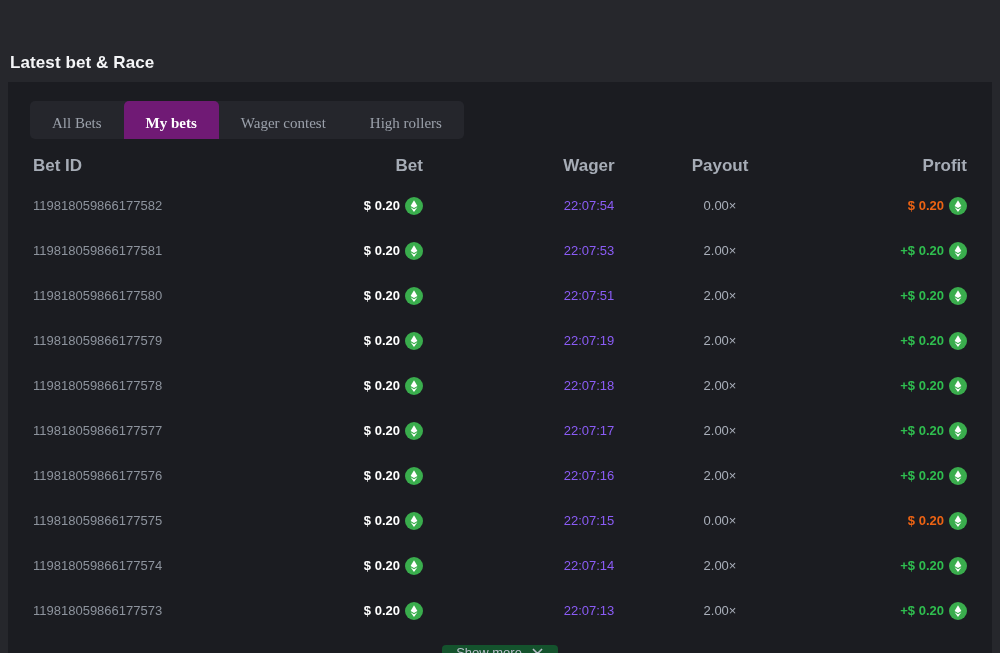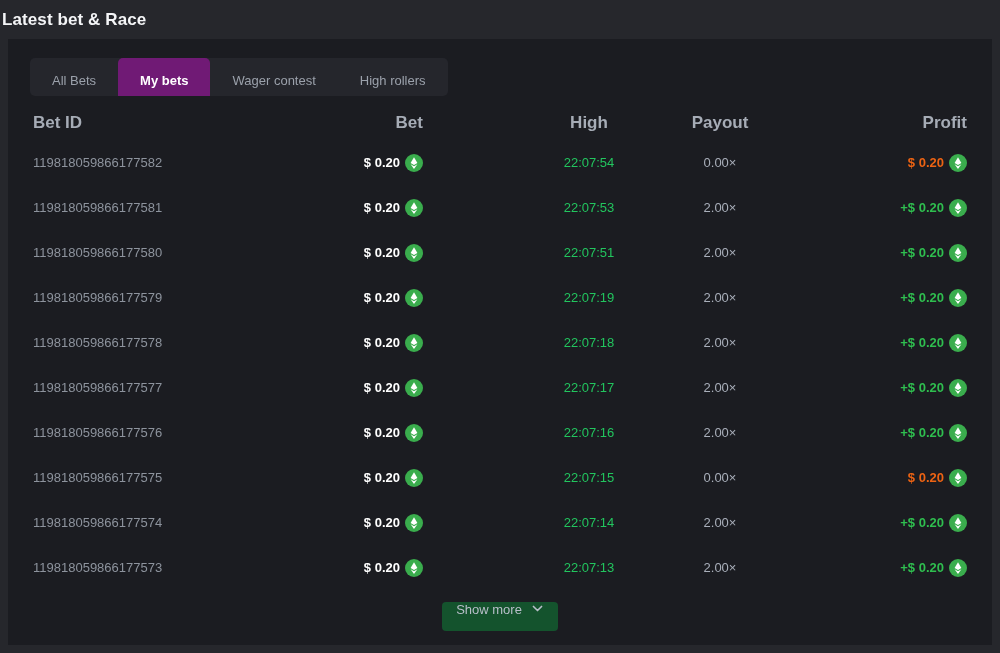--- a/index.html
+++ b/index.html
@@ -7,21 +7,22 @@
   body {
     background: #26272c;
     font-family: "Liberation Sans", sans-serif;
     -webkit-font-smoothing: antialiased;
   }
   
   .topbar {
     height: 39px;
     display: flex;
     align-items: center;
-    padding-left: 2px;
+    padding-left: 10px;
+    margin-top: 43px;
   }
   .topbar h1 {
     color: #f4f5f7;
     font-size: 17px;
     font-weight: 700;
     letter-spacing: .1px;
   }
   
   .panel {
     margin: 0 8px;
@@ -38,22 +39,22 @@
     margin-left: 6px;
     background: #25262c;
     border-radius: 5px;
     height: 44px;
     overflow: hidden;
   }
   .tab {
     border: none;
     background: transparent;
     color: #9ba1ab;
-    font-family: Liberation Sans, sans-serif;
-    font-size: 13px;
+    font-family: Liberation Serif, serif;
+    font-size: 15px;
     font-weight: 400;
     padding: 0 22px;
     height: 44px;
     cursor: pointer;
     border-radius: 5px;
   }
   .tab.active {
     background: #701a75;
     color: #ffffff;
     font-weight: 700;
@@ -69,21 +70,21 @@
     height: 40px;
     margin-top: 10px;
     color: #a6acb6;
     font-size: 17px;
     font-weight: bold;
   }
   .trow { height: 45px; font-size: 13px; }
   .cell { white-space: nowrap; }
   .col-id     { justify-self: start; color: #8d939d; }
   .col-bet    { justify-self: end; }
-  .col-time   { justify-self: center; padding-left: 112px; color: #22c55e; }
+  .col-time   { justify-self: center; padding-left: 112px; color: #8b5cf6; }
   .col-payout { justify-self: center; padding-left: 24px;  color: #a9afba; }
   .col-profit { justify-self: end; padding-left: 48px; }
   .thead .col-id, .thead .col-bet, .thead .col-time,
   .thead .col-payout, .thead .col-profit { color: #a6acb6; }
   .money {
     display: inline-flex;
     align-items: center;
     gap: 5px;
     text-align: right;
   }
@@ -124,21 +125,21 @@
   <div class="tabs" id="tabs">
       <button class="tab">All Bets</button>
       <button class="tab active">My bets</button>
       <button class="tab">Wager contest</button>
       <button class="tab">High rollers</button>
     </div>
 
   <div class="row thead" id="thead">
     <div class="cell col-id">Bet ID</div>
     <div class="cell col-bet">Bet</div>
-    <div class="cell col-time">High</div>
+    <div class="cell col-time">Wager</div>
     <div class="cell col-payout">Payout</div>
     <div class="cell col-profit">Profit</div>
   </div>
 
   <div id="tbody">
       <div class="row trow">
     <div class="cell col-id">119818059866177582</div>
     <div class="cell col-bet money">
       <span class="amt">$ 0.20</span>
       <span class="coin">

